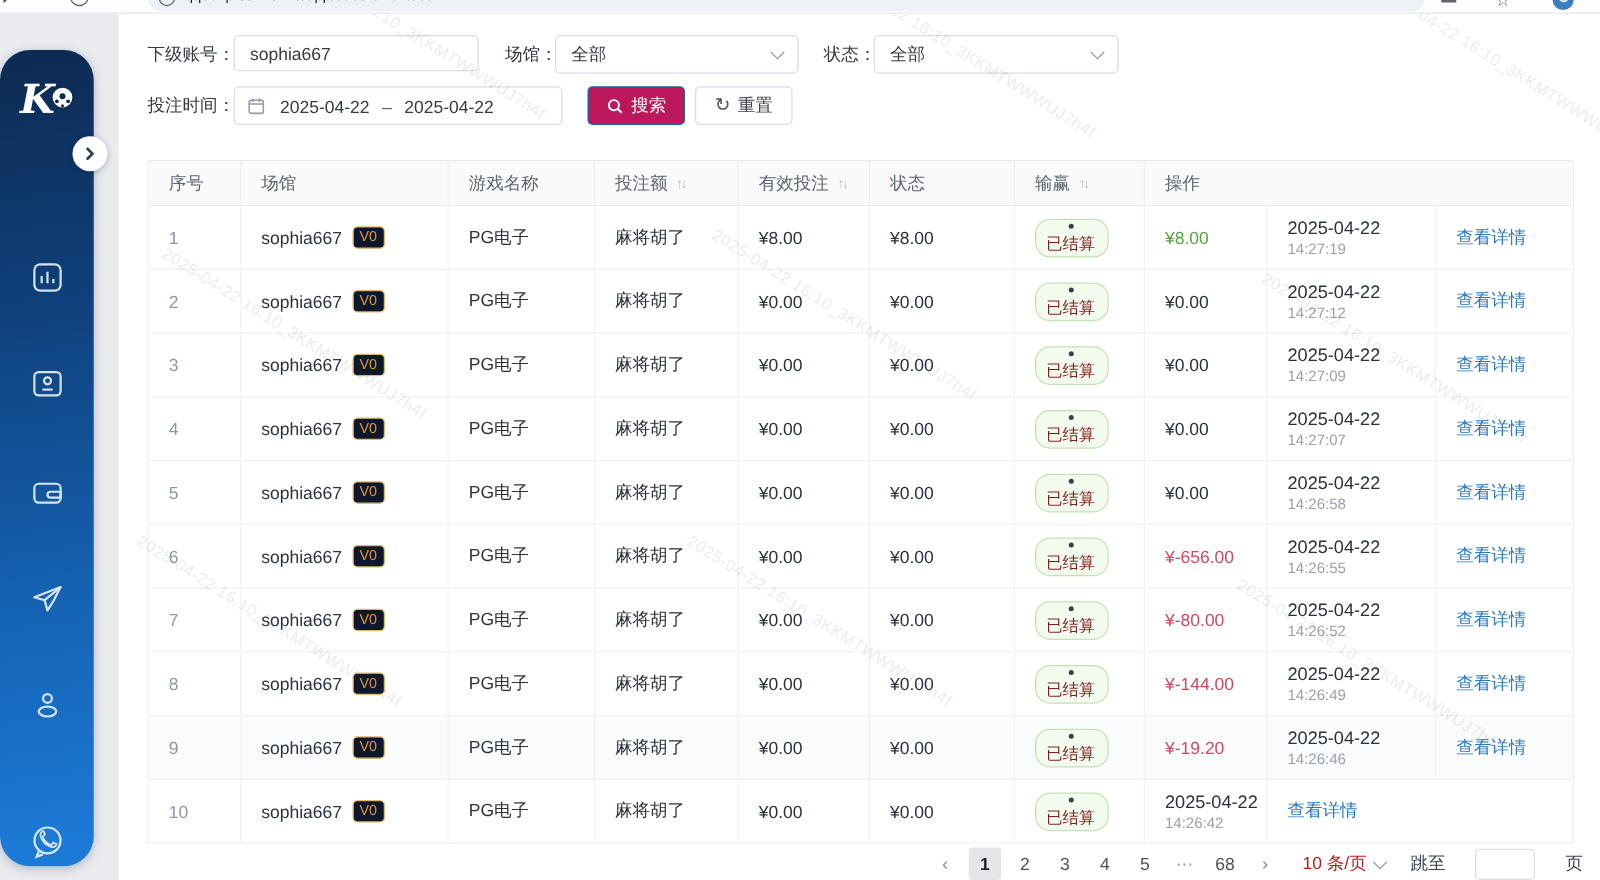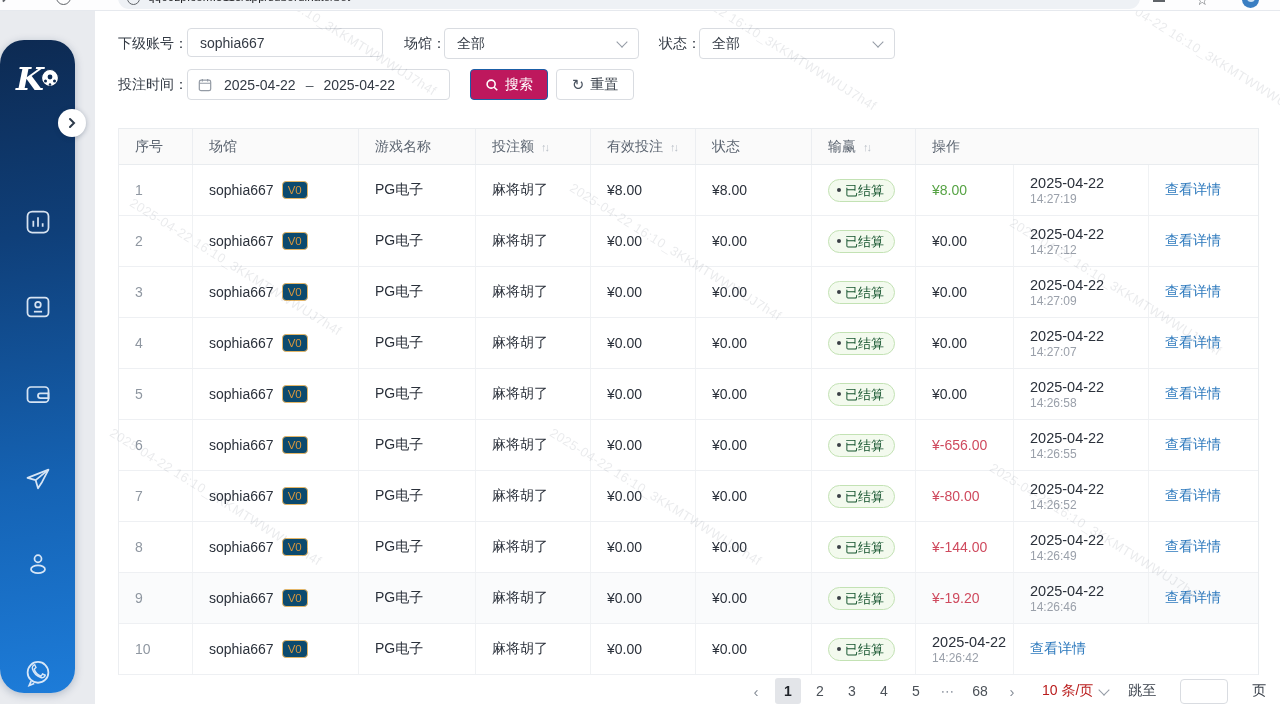--- a/index.html
+++ b/index.html
@@ -58,23 +58,23 @@
   .thead,.tr{display:grid;grid-template-columns:74px 166px 117px 115px 105px 116px 104px 98px 135px 108px;}
   .thead{height:35px;background:#fafafa;border-top:1px solid #e9ecef;border-bottom:1px solid #e9ecef;}
   .th{display:flex;align-items:center;padding-left:16px;font-size:14px;color:#5b6470;border-right:1px solid #eceef1;box-sizing:border-box;gap:7px;}
   .th:last-child{border-right:none;}
   .sort{font-size:11px;color:#b9bfc7;letter-spacing:-2px;cursor:pointer;}
   .tr{height:50px;border-bottom:1px solid #eef0f3;background:#fff;}
   .tr.hl{background:#fafbfc;}
   .td{display:flex;align-items:center;padding-left:16px;font-size:14px;color:#2b313b;border-right:1px solid #f0f2f4;box-sizing:border-box;overflow:hidden;}
   .td:last-child{border-right:none;}
   .idx{color:#8f97a1;}
-  .vbadge{margin-left:8px;font-size:11.5px;color:#d9963c;border:1px solid #e4b668;background:#0c4a6e;border-radius:4px;padding:1px 5px;line-height:14px;}
+  .vbadge{margin-left:8px;font-size:11.5px;color:#d9963c;border:1px solid #e4b668;background:#0f172a;border-radius:4px;padding:1px 5px;line-height:14px;}
   .pill{display:inline-flex;align-items:center;gap:4px;background:#f3faee;border:1px solid #c3e2b4;border-radius:12px;
-    padding:3px 10px 3px 8px;font-size:13px;color:#14532d;line-height:15px;}
+    padding:3px 10px 3px 8px;font-size:13px;color:#7f1d1d;line-height:15px;flex-direction:column;}
   .pill .dot{width:4px;height:4px;border-radius:50%;background:#3a3f45;display:inline-block;}
   .f-win.win{color:#56a344;}
   .f-win.loss{color:#cf4a5e;}
   .c-time{flex-direction:column;align-items:flex-start;justify-content:center;}
   .f-date{font-size:14.5px;color:#2b313b;}
   .f-time{font-size:12px;color:#9aa0aa;margin-top:1px;}
   .link{color:#2d79bd;font-size:14px;cursor:pointer;text-decoration:none;}
 
   
   .pager{position:absolute;left:740px;top:678px;height:26px;display:flex;align-items:center;font-size:14px;color:#4b5158;}

